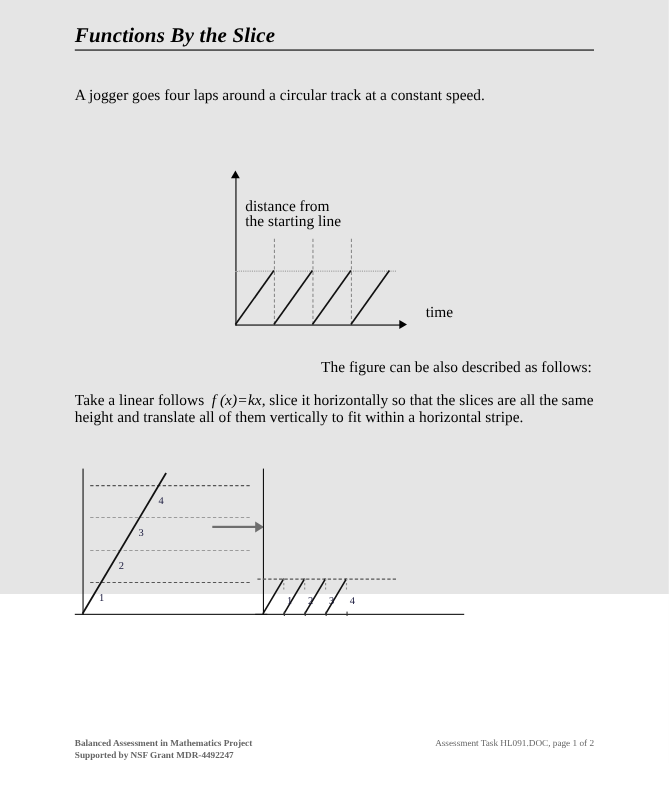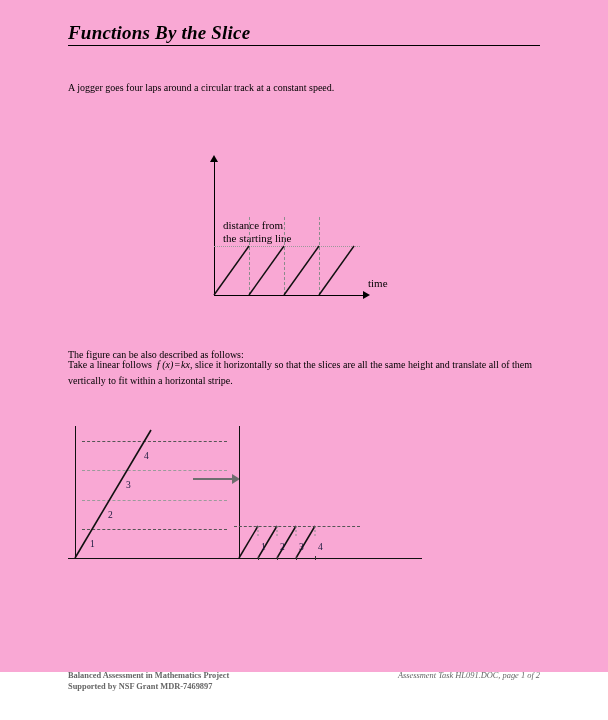--- a/index.html
+++ b/index.html
@@ -13,22 +13,22 @@
     position: relative;
     font-family: "Liberation Serif", "DejaVu Serif", serif;
     color: #000000;
     overflow: hidden;
   }
 
   .page {
     position: absolute;
     left: 0; top: 0;
     width: 608px;
-    height: 672px;
-    background: #f9a8d4;
+    height: 540px;
+    background: #e5e5e5;
   }
 
   
   .title-block {
     position: absolute;
     left: 68px;
     top: 22px;
     width: 472px;
   }
   .title-text {
@@ -42,28 +42,28 @@
   }
   .title-rule {
     margin-top: 1px;
     border-bottom: 1.4px solid #000;
     width: 472px;
   }
 
   
   .para {
     position: absolute;
-    font-size: 10px;
+    font-size: 14px;
     line-height: 16px;
     color: #000;
     text-align: left;
   }
   .p1 { left: 68px; top: 80px;  width: 470px; }
   .p2 { left: 68px; top: 108px; width: 470px; }
-  .p3 { left: 68px; top: 347px; width: 470px; }
+  .p3 { left: 68px; top: 327px; width: 470px; text-align: right; }
   .p4 { left: 68px; top: 357px; width: 472px; }
   .p5 { left: 68px; top: 400px; width: 470px; }
 
   .math {
     font-style: italic;
     font-family: "Liberation Serif", "DejaVu Serif", serif;
     white-space: nowrap;
   }
   .math .op { font-style: normal; padding: 0 1px; }
 
@@ -99,29 +99,28 @@
     position: absolute;
     left: 158px; top: 136px;
     width: 0; height: 0;
     border-top: 4px solid transparent;
     border-bottom: 4px solid transparent;
     border-left: 7px solid #000;
   }
   .fig1 .ylabel {
     position: absolute;
     left: 18px; top: 28px;
-    font-size: 11px;
+    font-size: 14px;
     line-height: 12.5px;
     white-space: pre-line;
-    margin-top: 36px;
   }
   .fig1 .xlabel {
     position: absolute;
-    left: 163px; top: 122px;
-    font-size: 11px;
+    left: 182px; top: 122px;
+    font-size: 14px;
   }
   .fig1 .peak-line {
     position: absolute;
     left: 9px; top: 91px;
     width: 146px; height: 0;
     border-top: 1px dotted #9a9a9a;
   }
   .fig1 .drop {
     position: absolute;
     width: 0;
@@ -216,21 +215,20 @@
   }
   .footer .left {
     position: absolute;
     left: 0; top: 0; font-weight: bold;
   }
   .footer .right {
     position: absolute;
     right: 0; top: 0;
     text-align: center;
     white-space: nowrap;
-    font-style: italic;
   }
   svg { display: block; overflow: visible; }
 </style>
 </head>
 <body>
 
 <div class="page">
 
   <div class="title-block">
     <div class="title-text">Functions By the Slice</div>
@@ -324,17 +322,17 @@
       <div class="lbl" style="left:86px; top:120px;">4</div>
     </div>
   </div>
 
   <div class="footer">
     <div class="row">
       <span class="left">Balanced Assessment in Mathematics Project</span>
       <span class="right">Assessment Task HL091.DOC, page 1 of 2</span>
     </div>
     <div class="row">
-      <span class="left">Supported by NSF Grant MDR-7469897</span>
+      <span class="left">Supported by NSF Grant MDR-4492247</span>
     </div>
   </div>
 
 </div>
 
 </body></html>

